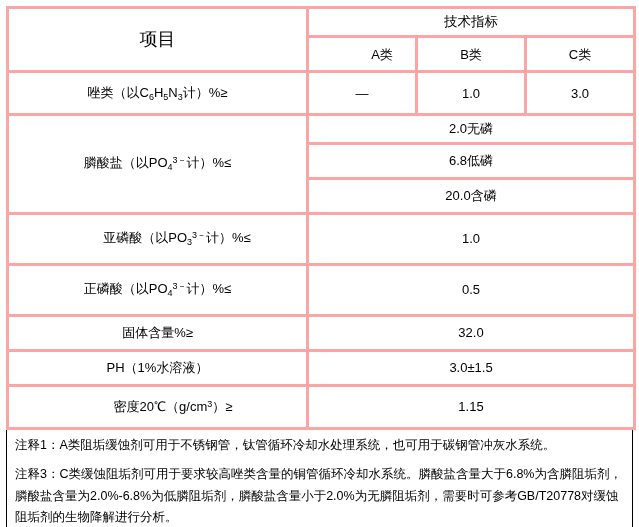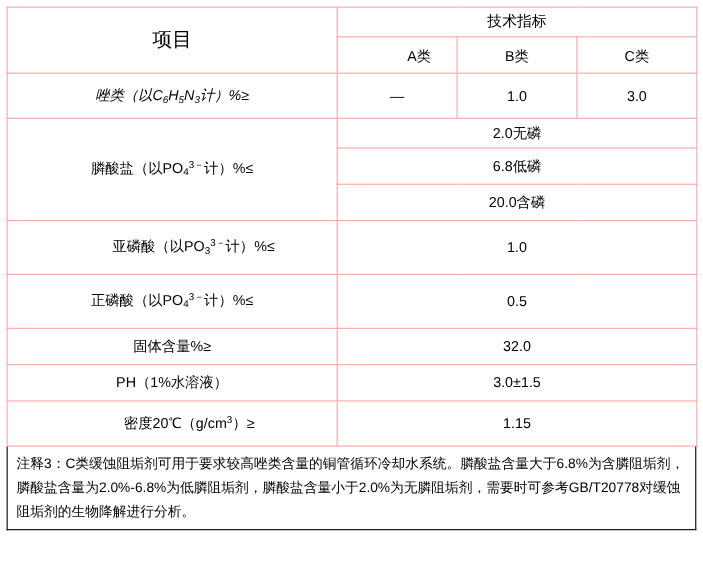--- a/index.html
+++ b/index.html
@@ -19,21 +19,21 @@
     box-sizing: border-box;
     padding: 6px 6px 0 6px;
   }
   table.spec {
     width: 627px;
     border-collapse: collapse;
     table-layout: fixed;
     font-size: 12.5px;
   }
   table.spec td, table.spec th {
-    border: 1px solid #fca5a5;
+    border: 3px solid #fca5a5;
     padding: 3px 4px;
     text-align: center;
     vertical-align: middle;
     font-weight: normal;
     line-height: 1.5;
     margin-top: 43px;
   }
   .hdr-item {
     font-size: 18px;
   }
@@ -91,21 +91,21 @@
         <td class="hdr-item" rowspan="2" style="height:34px;">项目</td>
         <td class="hdr-tech" colspan="3">技术指标</td>
       </tr>
       <tr>
         <td class="cls" style="height:26px;padding-left:44px;">A类</td>
         <td class="cls">B类</td>
         <td class="cls">C类</td>
       </tr>
 
       <tr>
-        <td class="rowlabel" style="height:34px;font-style:italic;">
+        <td class="rowlabel" style="height:34px;">
           <span>唑类（以C</span><sub>6</sub><span>H</span><sub>5</sub><span>N</span><sub>3</sub><span>计）%≥</span>
         </td>
         <td class="val">—</td>
         <td class="val">1.0</td>
         <td class="val">3.0</td>
       </tr>
 
       <tr>
         <td class="rowlabel" rowspan="3" style="height:26px;">
           <span>膦酸盐（以PO</span><sub>4</sub><sup>3－</sup><span>计）%≤</span>
@@ -146,16 +146,17 @@
       <tr>
         <td class="rowlabel" style="height:34px;padding-left:35px;">
           <span>密度20℃（g/cm</span><sup>3</sup><span>）≥</span>
         </td>
         <td class="val" colspan="3">1.15</td>
       </tr>
     </tbody>
   </table>
 
   <div class="note">
+    <p>注释1：A类阻垢缓蚀剂可用于不锈钢管，钛管循环冷却水处理系统，也可用于碳钢管冲灰水系统。</p>
     <p>注释3：C类缓蚀阻垢剂可用于要求较高唑类含量的铜管循环冷却水系统。膦酸盐含量大于6.8%为含膦阻垢剂，膦酸盐含量为2.0%-6.8%为低膦阻垢剂，膦酸盐含量小于2.0%为无膦阻垢剂，需要时可参考GB/T20778对缓蚀阻垢剂的生物降解进行分析。</p>
   </div>
 
 </div>
 
 </body></html>

